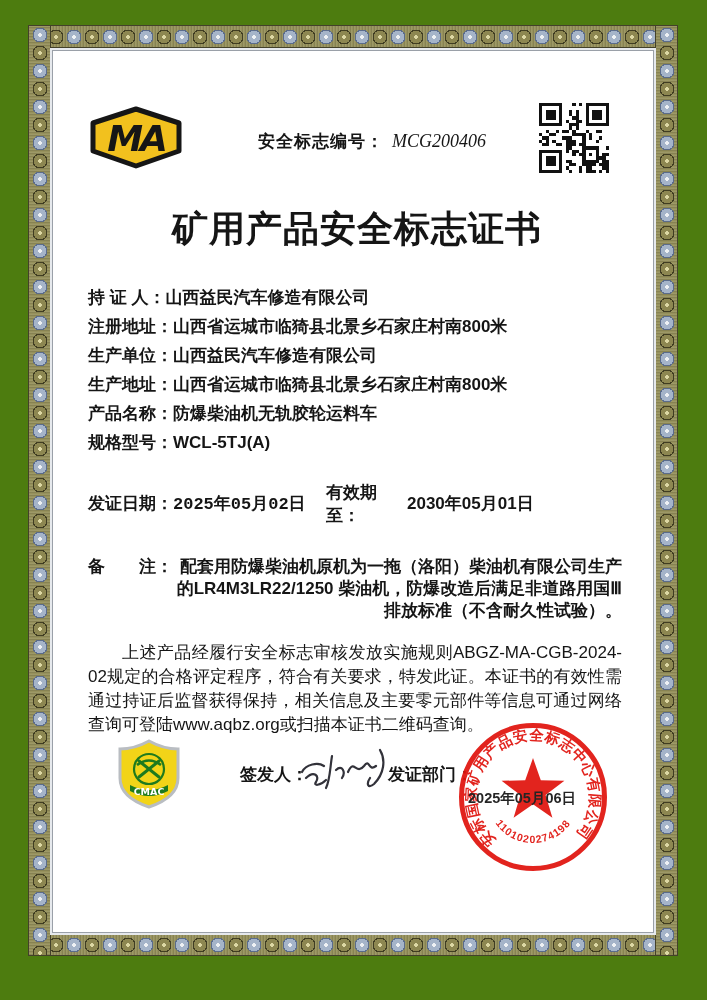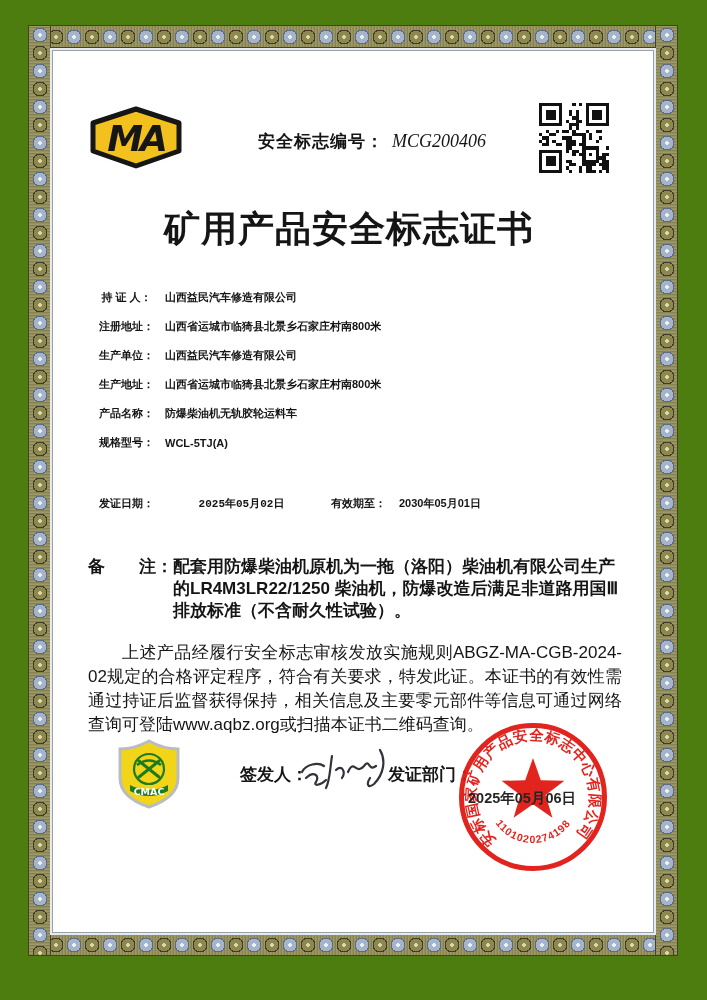--- a/index.html
+++ b/index.html
@@ -28,33 +28,33 @@
   #frame-left   { left:28px; top:25px;  width:23px;  height:931px; }
   #frame-right  { left:655px;top:25px;  width:23px;  height:931px; }
   .inner-frame  { position:absolute; left:52px; top:50px; width:602px; height:883px;
                   border:1px solid #9aa0a8; box-shadow:0 0 0 2px #e6e9ed; background:#fff; }
 
   .abs { position:absolute; }
   .cert-no { left:258px; top:130px; display:flex; align-items:baseline; }
   .cert-no .lbl { font-size:17px; font-weight:600; letter-spacing:1px;text-align:right; }
   .cert-no .num { font-size:18px; font-family:"Liberation Serif", serif; margin-left:8px;font-style:italic; }
 
-  .title { left:49px; top:205px; width:600px; text-align:center;
+  .title { left:57px; top:205px; width:600px; text-align:center;
            font-size:36px; font-weight:800; letter-spacing:1px; }
 
-  .fields { left:88px; top:283px; width:534px; font-size:11px;text-align:center; }
+  .fields { left:88px; top:283px; width:534px; font-size:17px; }
   .frow { height:29px; display:flex; align-items:center; }
   .lab { flex:0 0 77px; font-weight:700; white-space:pre; }
   .frow.wide .lab { flex:0 0 152px; }
   .val { font-weight:700; white-space:pre; }
   .frow.dates { margin-top:3px; }
   .frow.dates .val1 { flex:0 0 153px;font-family:Liberation Mono, monospace; }
   .frow.dates .lab2 { flex:0 0 81px; font-weight:700; }
 
-  .remark { left:88px; top:556px; width:534px; display:flex; font-size:17px; line-height:22px; }
+  .remark { left:88px; top:556px; width:534px; display:flex; font-size:17px; line-height:22px;text-align:right; }
   .remark .lab { flex:0 0 82px; }
   .remark .val { white-space:normal; }
 
   .statement { left:88px; top:641px; width:534px; font-size:17px; line-height:24px;
                font-weight:400; text-indent:2em; text-align:justify; }
 
   .footer-label { font-size:17px; font-weight:700; }
   #signer-label { left:240px; top:763px; }
   #dept-label   { left:388px; top:763px; }
 

